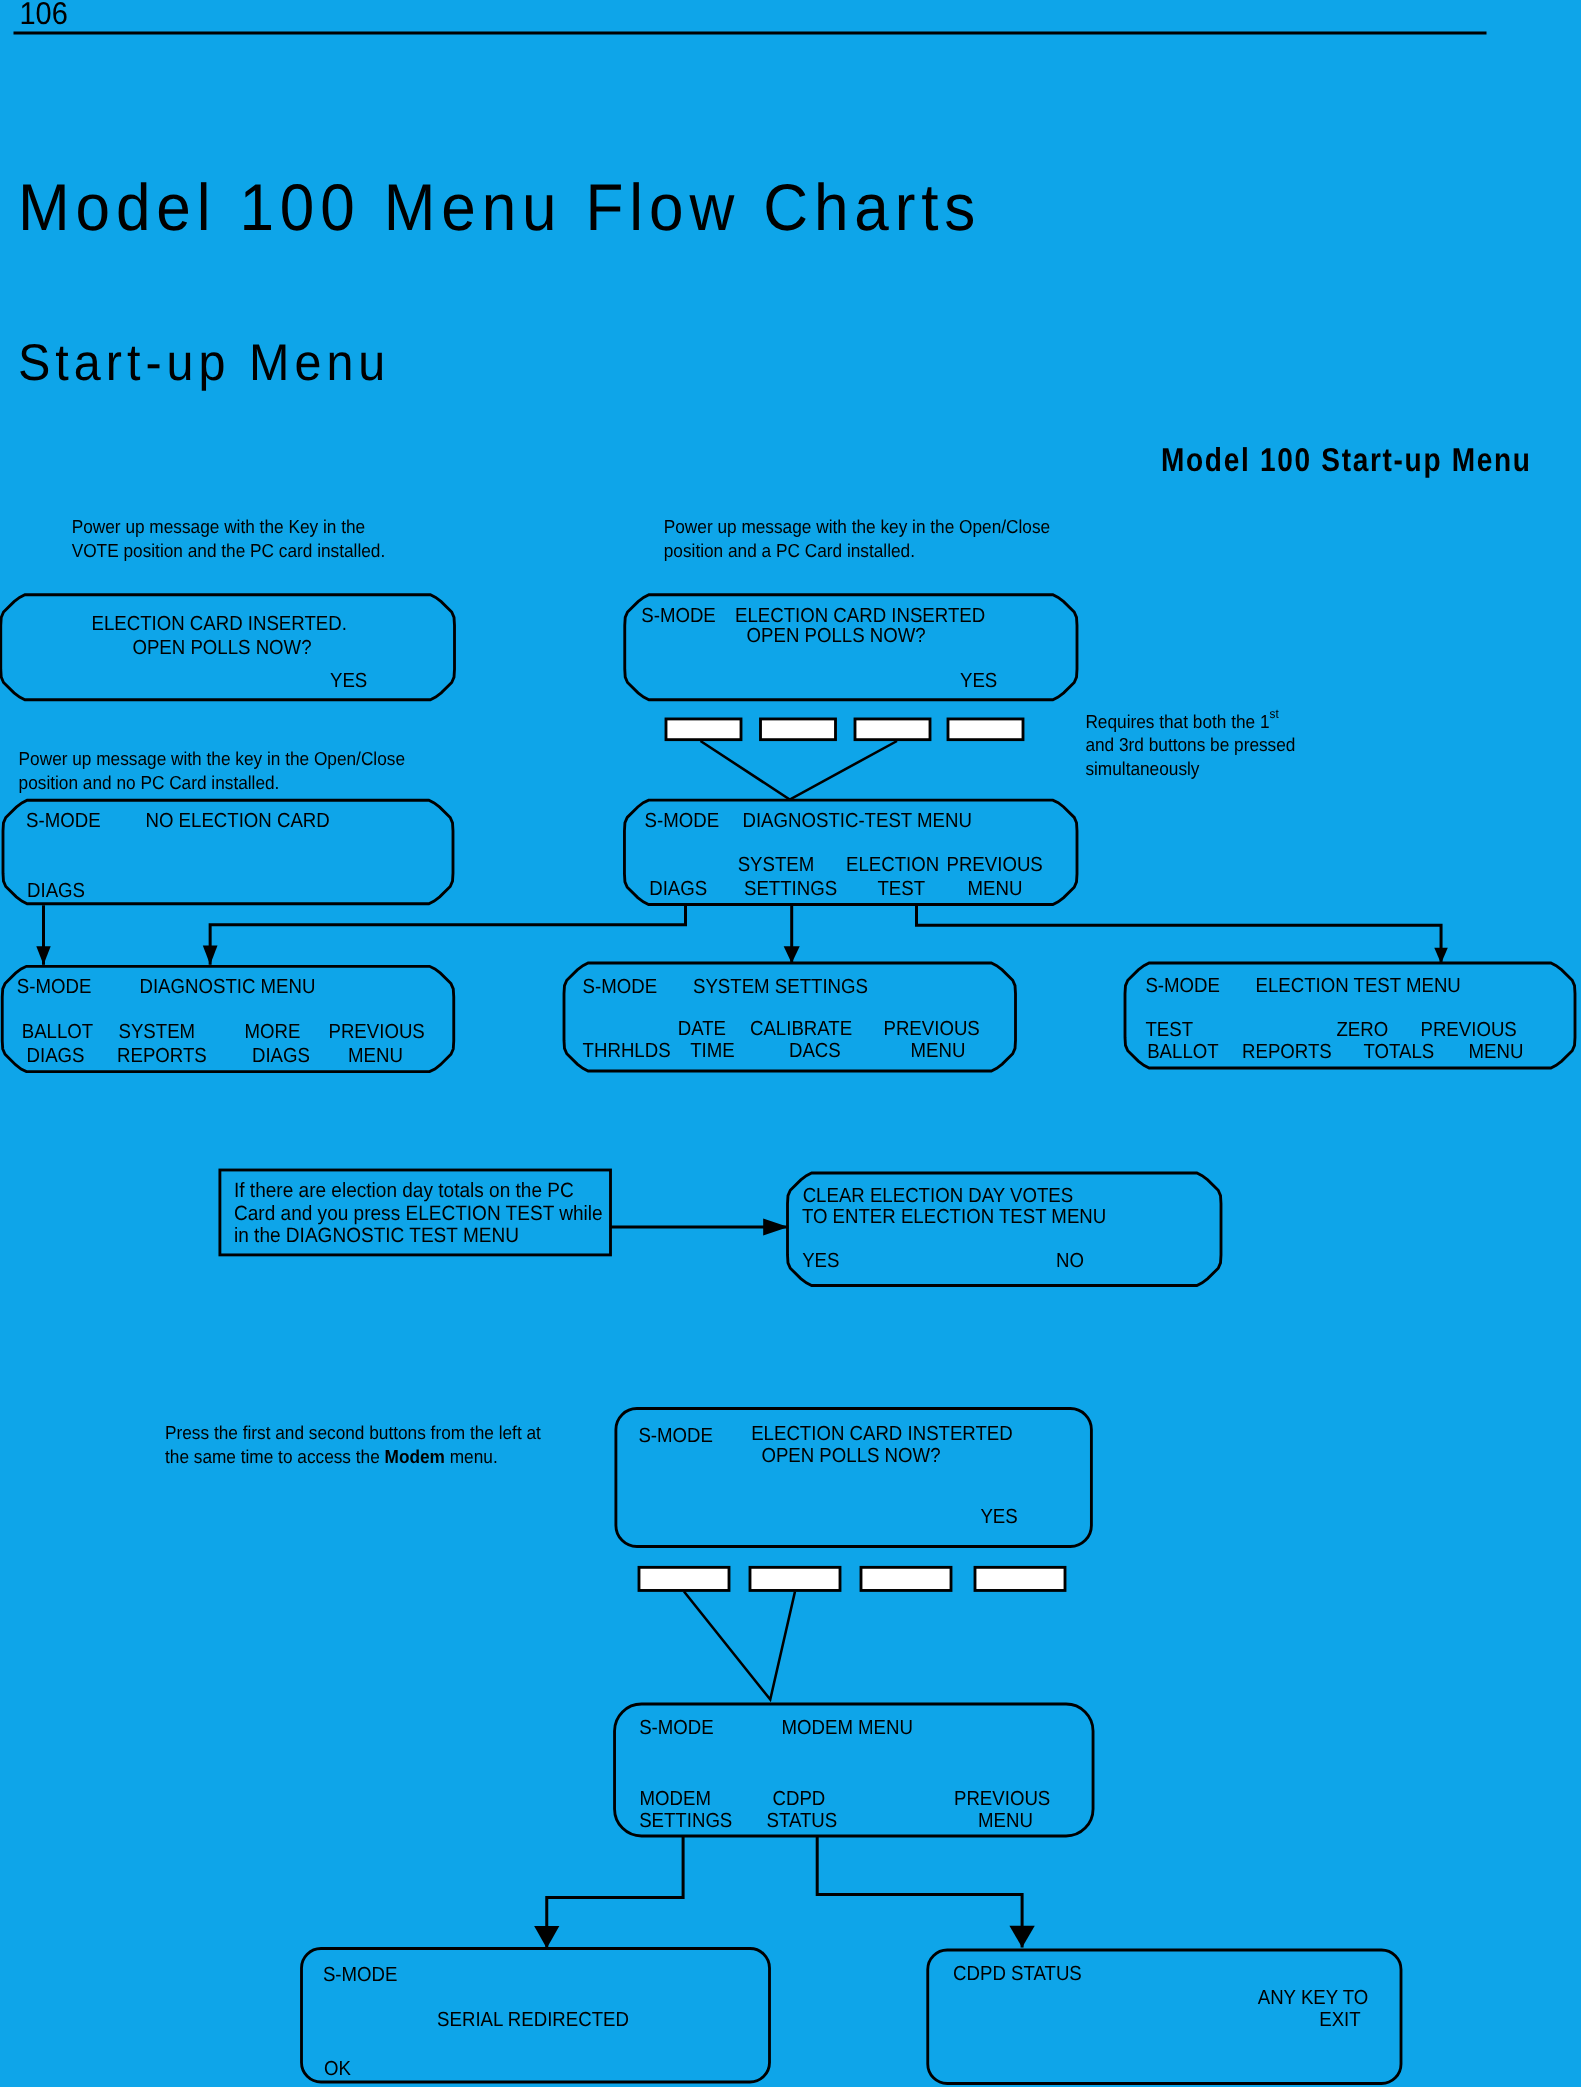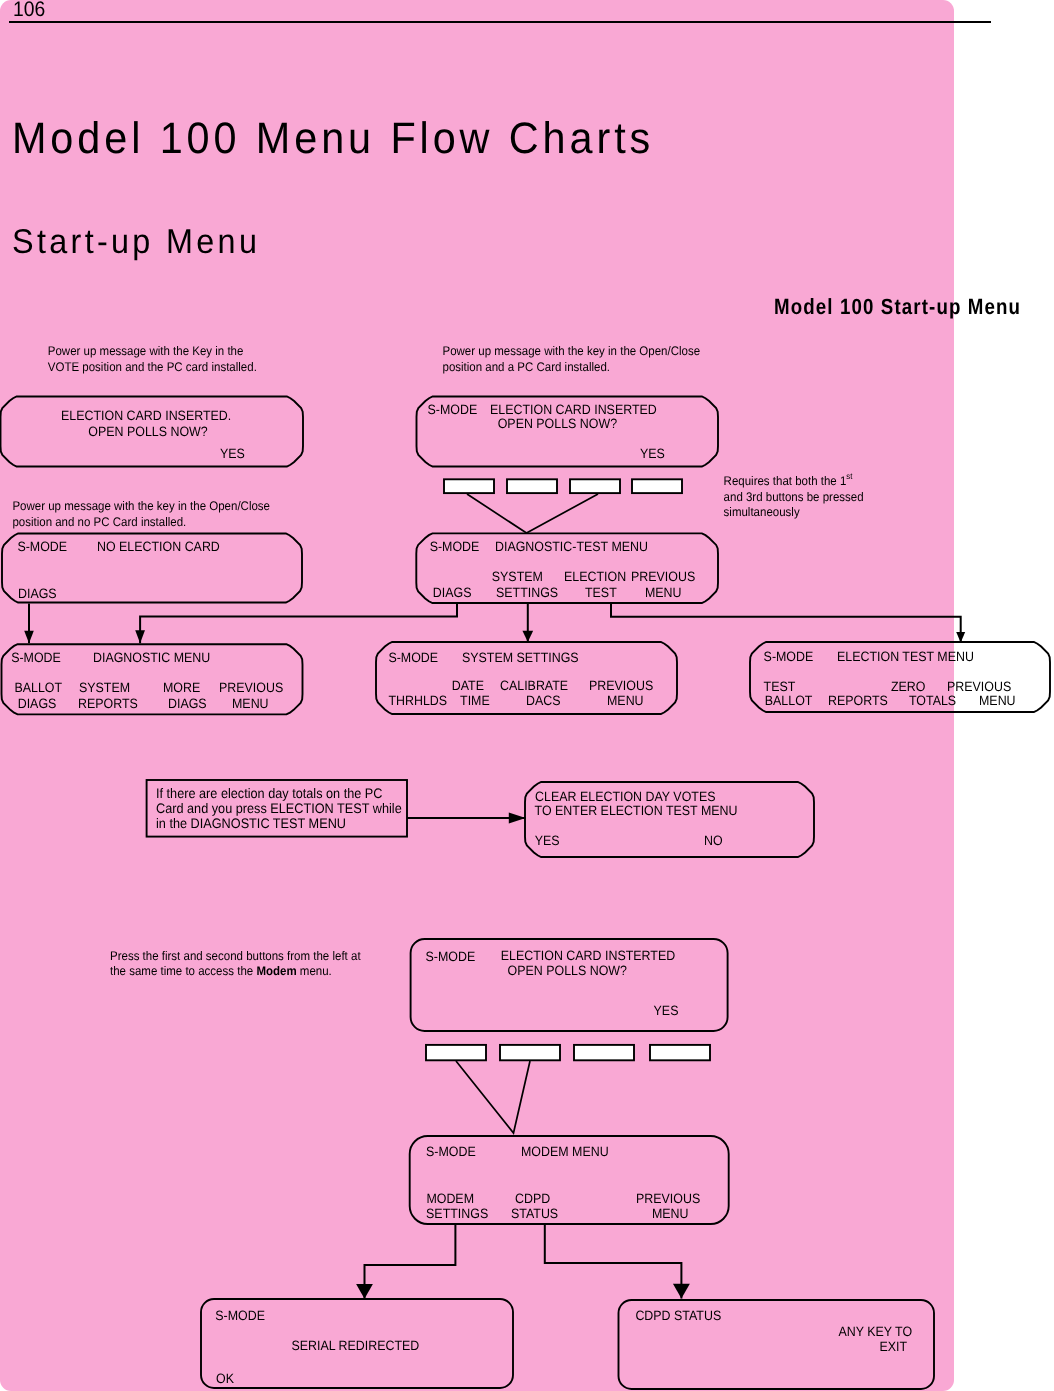--- a/index.html
+++ b/index.html
@@ -1,19 +1,19 @@
 <!DOCTYPE html>
 <html><head>
 <meta charset="utf-8">
 <title>Model 100 Menu Flow Charts</title>
 <style>
   html,body{margin:0;padding:0;background:#ffffff;}
   body{width:1054px;height:1391px;position:relative;overflow:hidden;
        font-family:"Liberation Sans",sans-serif;color:#000000;-webkit-font-smoothing:antialiased;text-rendering:geometricPrecision;}
-  .page{position:absolute;left:0;top:0;width:954px;height:1391px;background:#f9a8d4;border-radius:11px;}
+  .page{position:absolute;left:0;top:0;width:1054px;height:1391px;background:#0ea5e9;}
 
   
   #page-number{position:absolute;left:13px;top:-1.5px;font-size:21px;
                transform:scaleX(0.92) translateZ(0);transform-origin:0 0;white-space:nowrap;line-height:1;}
   #header-rule{position:absolute;left:9px;top:21px;width:982px;height:2px;background:#000;}
 
   
   #doc-title{position:absolute;left:12px;top:117px;font-size:44px;letter-spacing:4.17px;
              transform:scaleX(0.94) translateZ(0);transform-origin:0 0;white-space:nowrap;line-height:1;}
   #doc-subtitle{position:absolute;left:12px;top:224.5px;font-size:34.4px;letter-spacing:3.55px;

